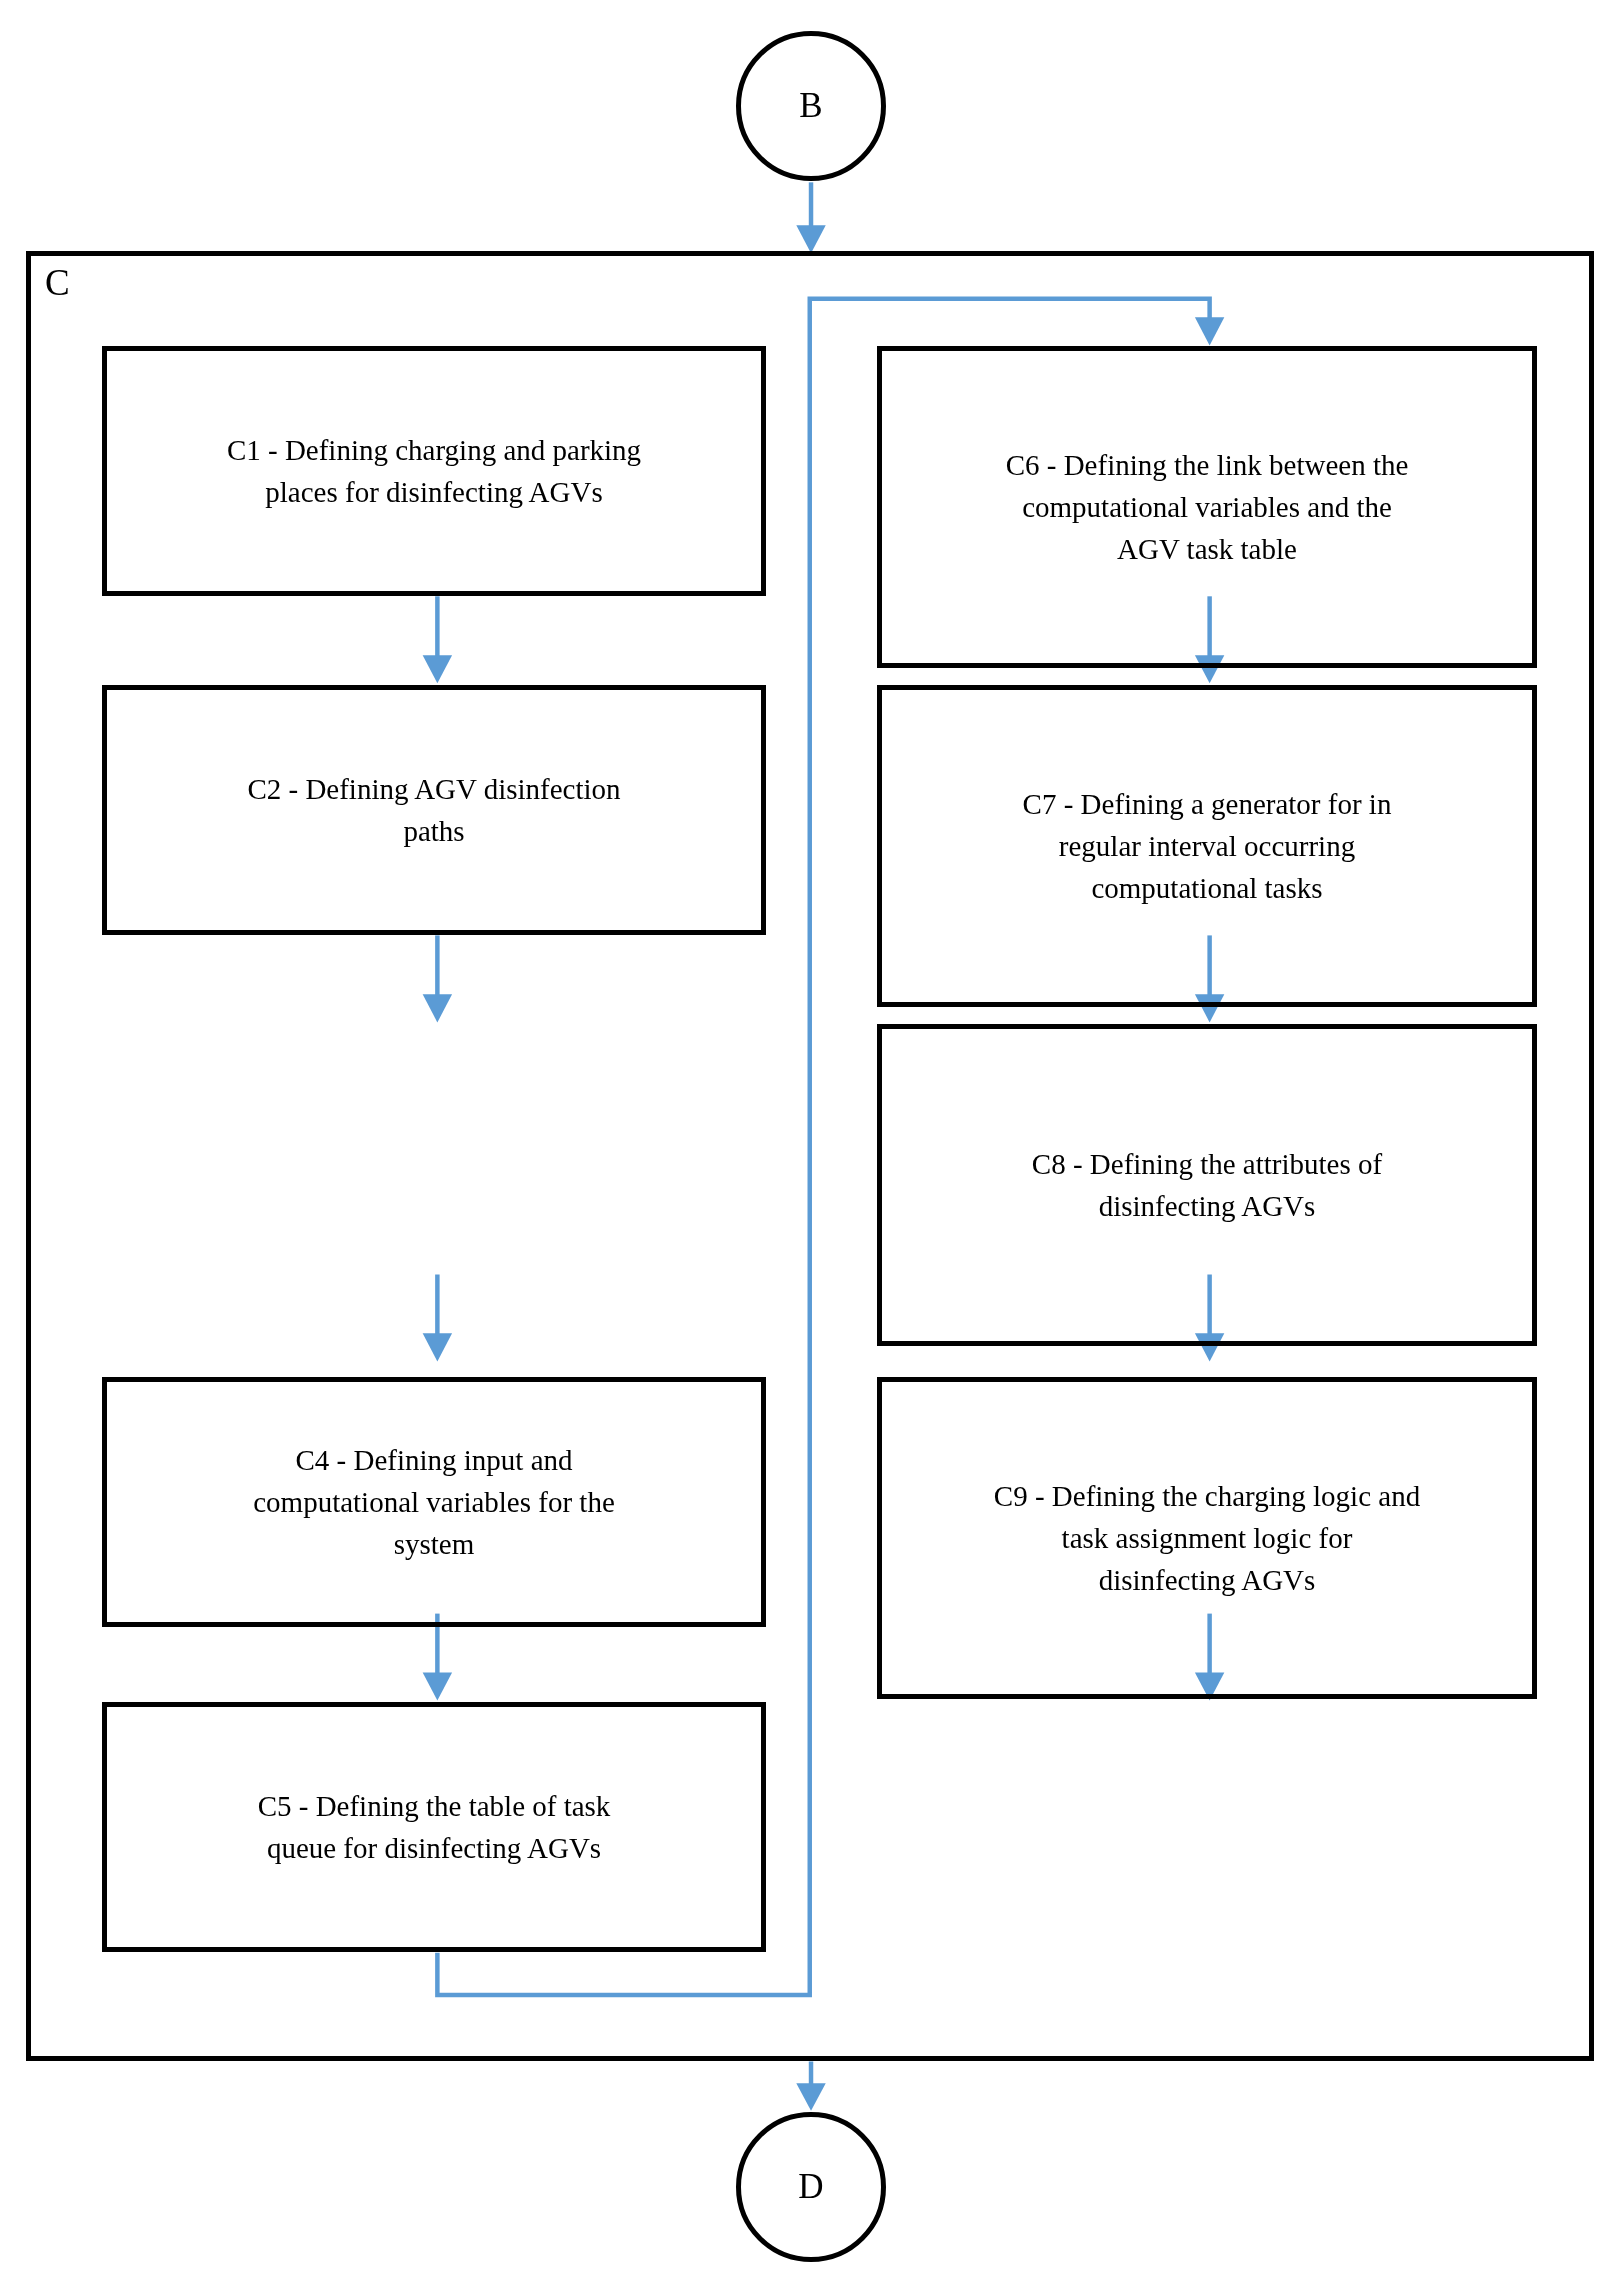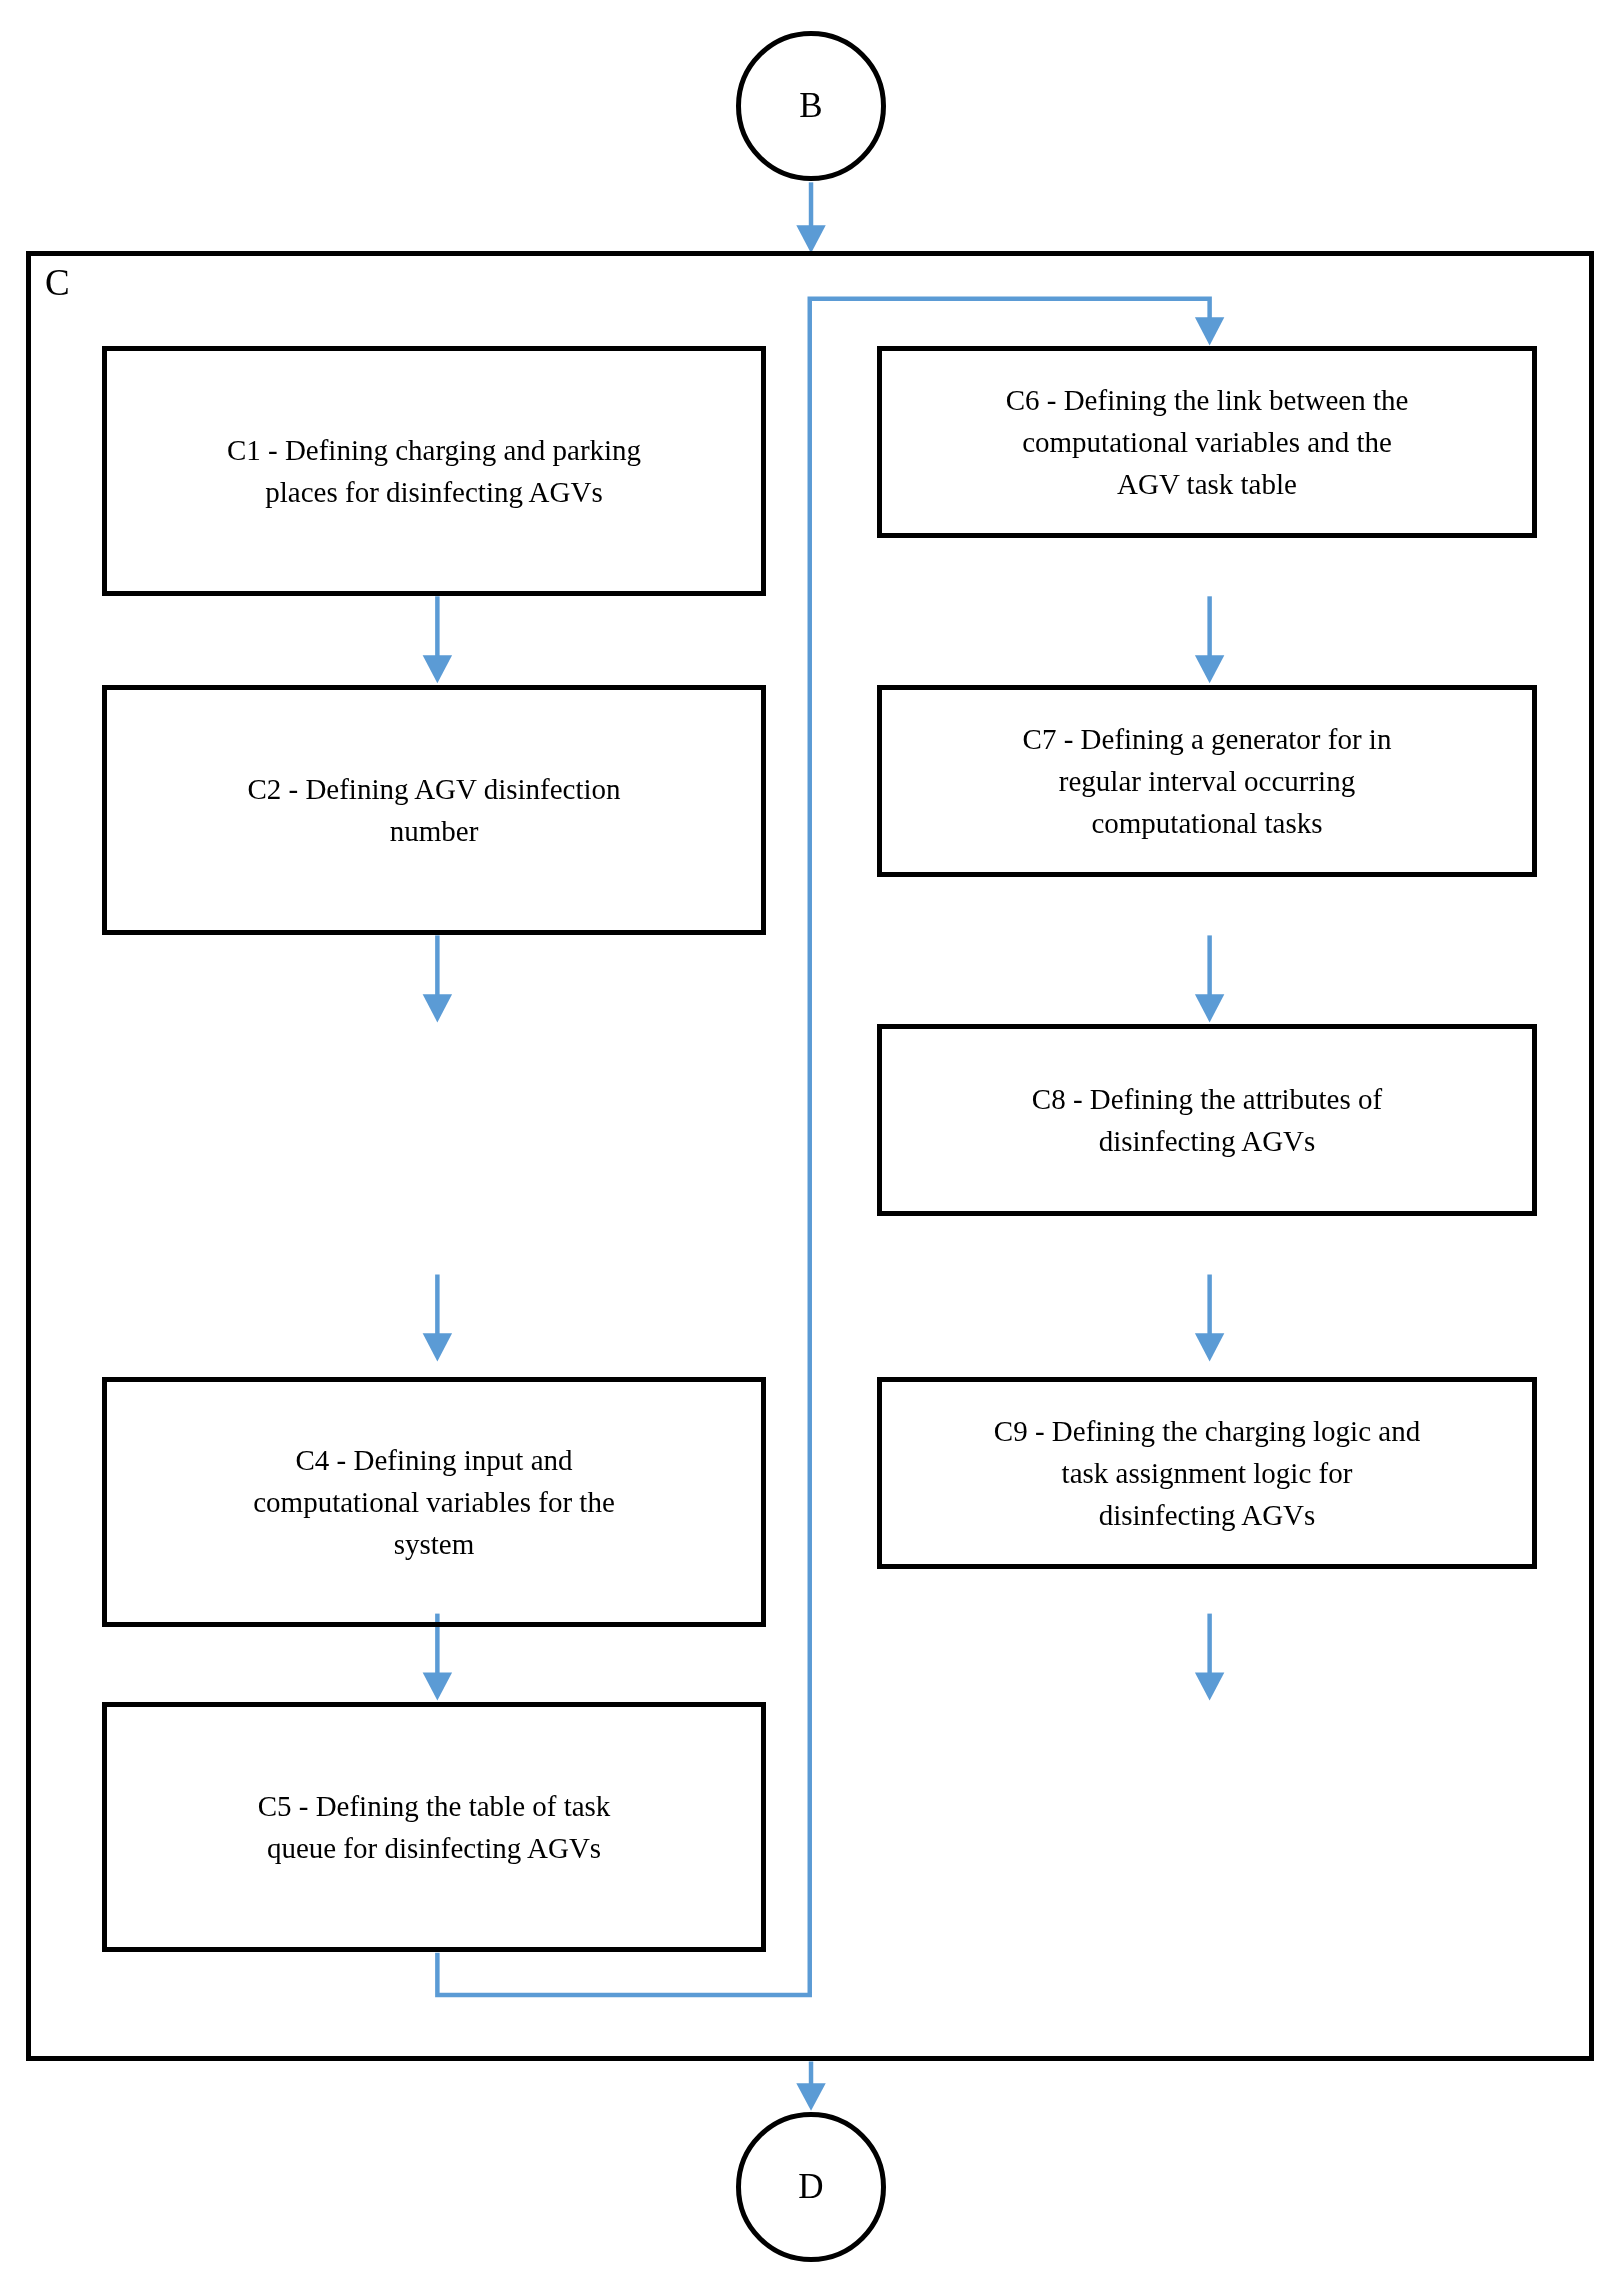--- a/index.html
+++ b/index.html
@@ -36,21 +36,21 @@
     justify-content:center;
     text-align:center;
     border:5.1px solid #000;
     box-sizing:border-box;
     font-size:29px;
     line-height:1.45;
     white-space:pre-line;
     background:transparent;
   }
   .col-left{left:102px;width:664px;height:250px;}
-  .col-right{left:877px;width:660px;height:192px;}
+  .col-right{left:877px;width:660px;height:322px;}
   .row-1{top:346px;}
   .row-2{top:685px;}
   .row-3{top:1024px;}
   .row-4{top:1363px;margin-top:14px;}
   .row-5{top:1702px;}
   .terminator{
     position:absolute;
     width:150px;height:150px;
     border:5.1px solid #000;
     border-radius:50%;
@@ -109,21 +109,21 @@
 
   <div class="container-c"></div>
   <div class="container-label">C</div>
 
   <div class="node col-left row-1">
     <span>C1 - Defining charging and parking
 places for disinfecting AGVs</span>
   </div>
   <div class="node col-left row-2">
     <span>C2 - Defining AGV disinfection
-number</span>
+paths</span>
   </div>
   <div class="node col-left row-4">
     <span>C4 - Defining input and
 computational variables for the
 system</span>
   </div>
   <div class="node col-left row-5">
     <span>C5 - Defining the table of task
 queue for disinfecting AGVs</span>
   </div>

